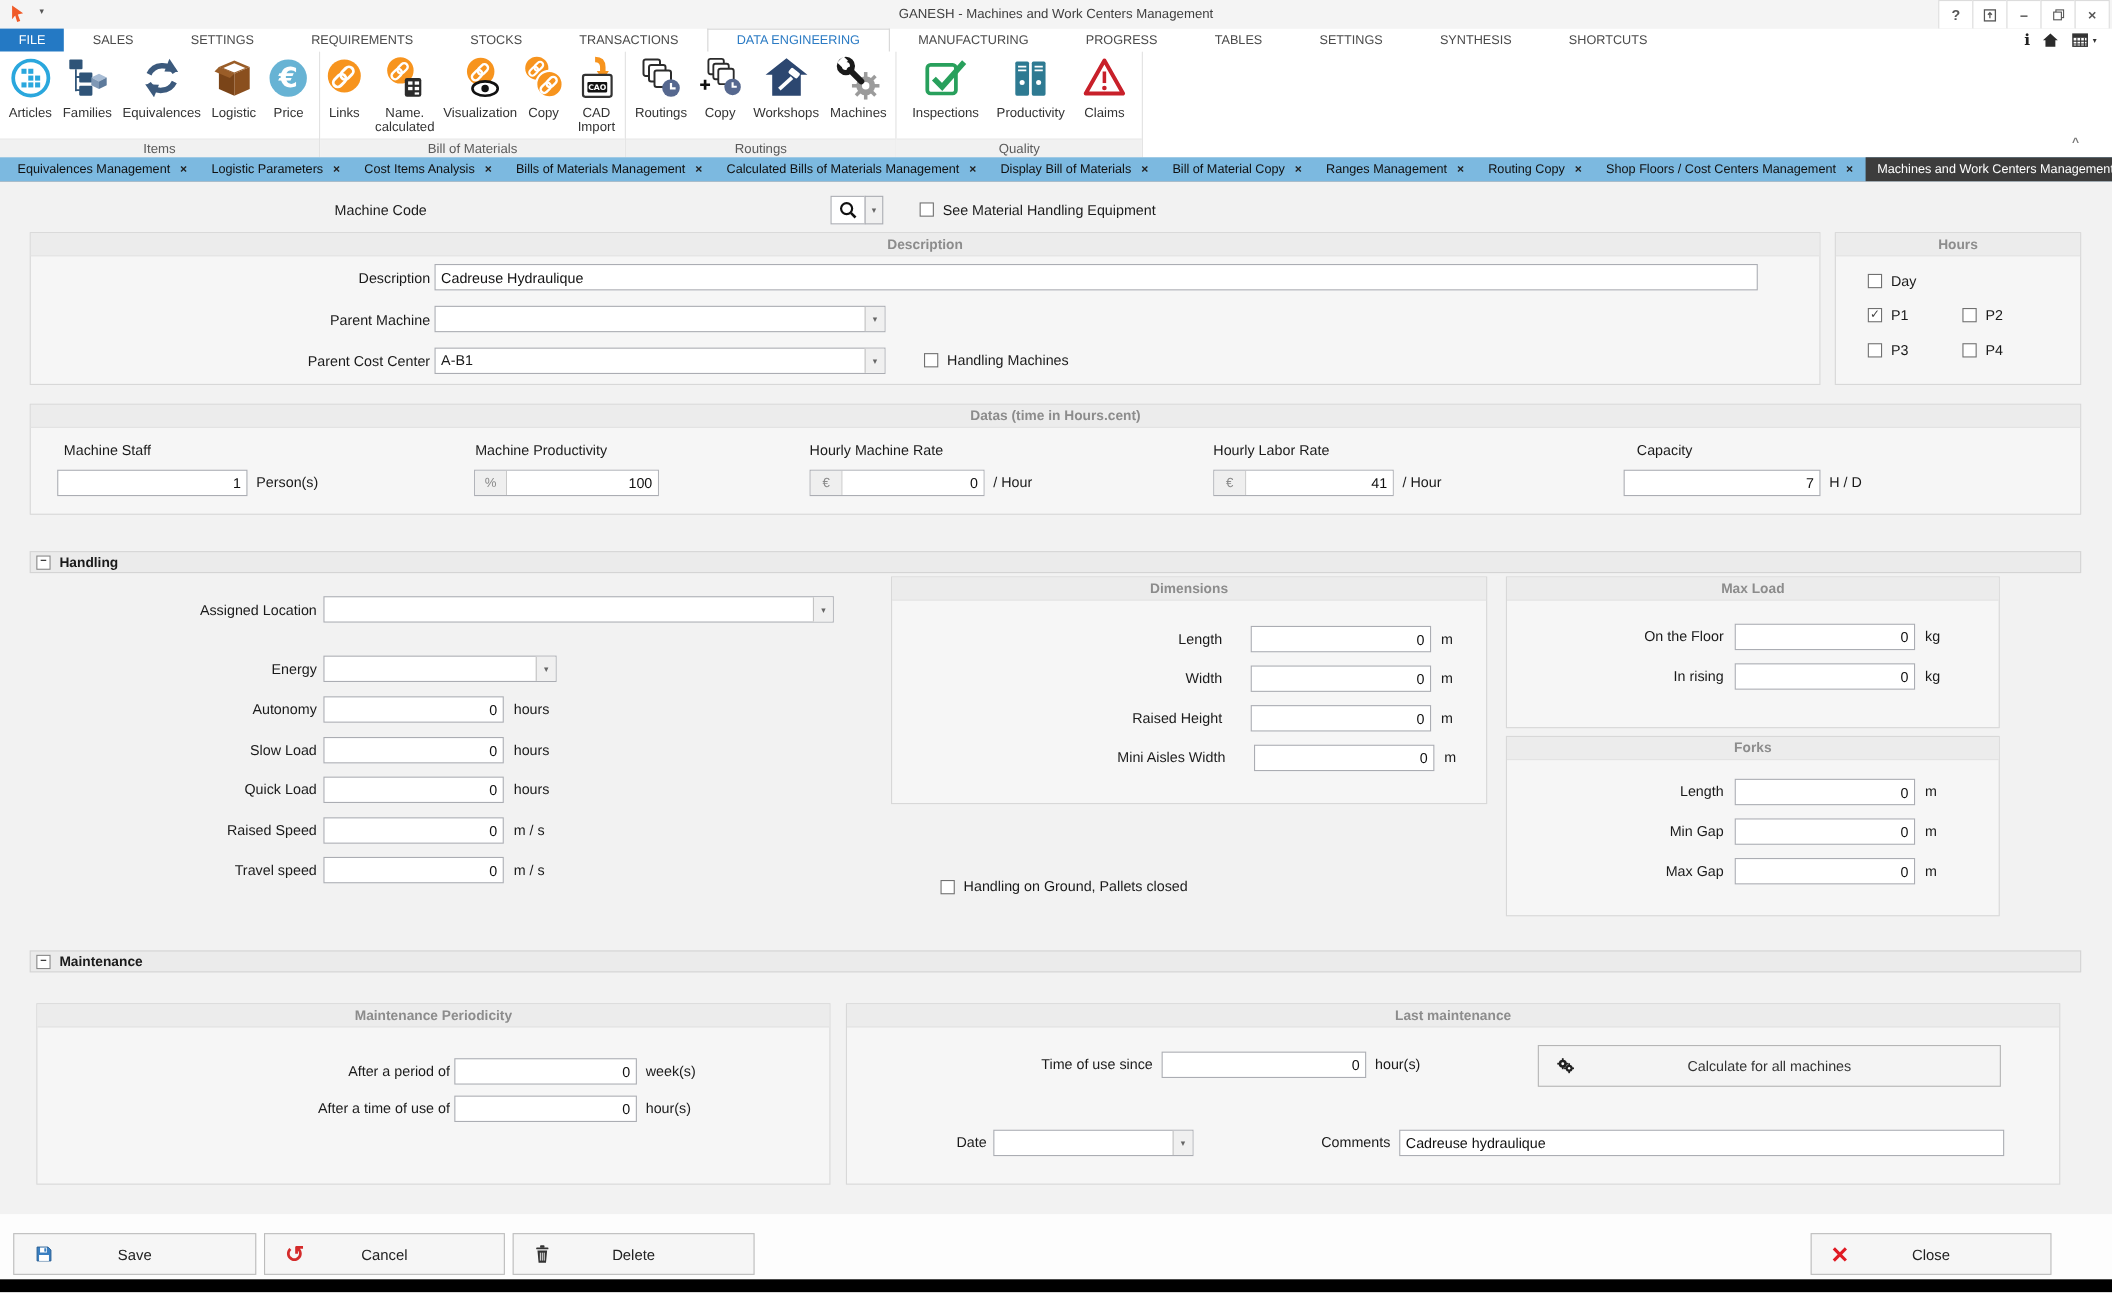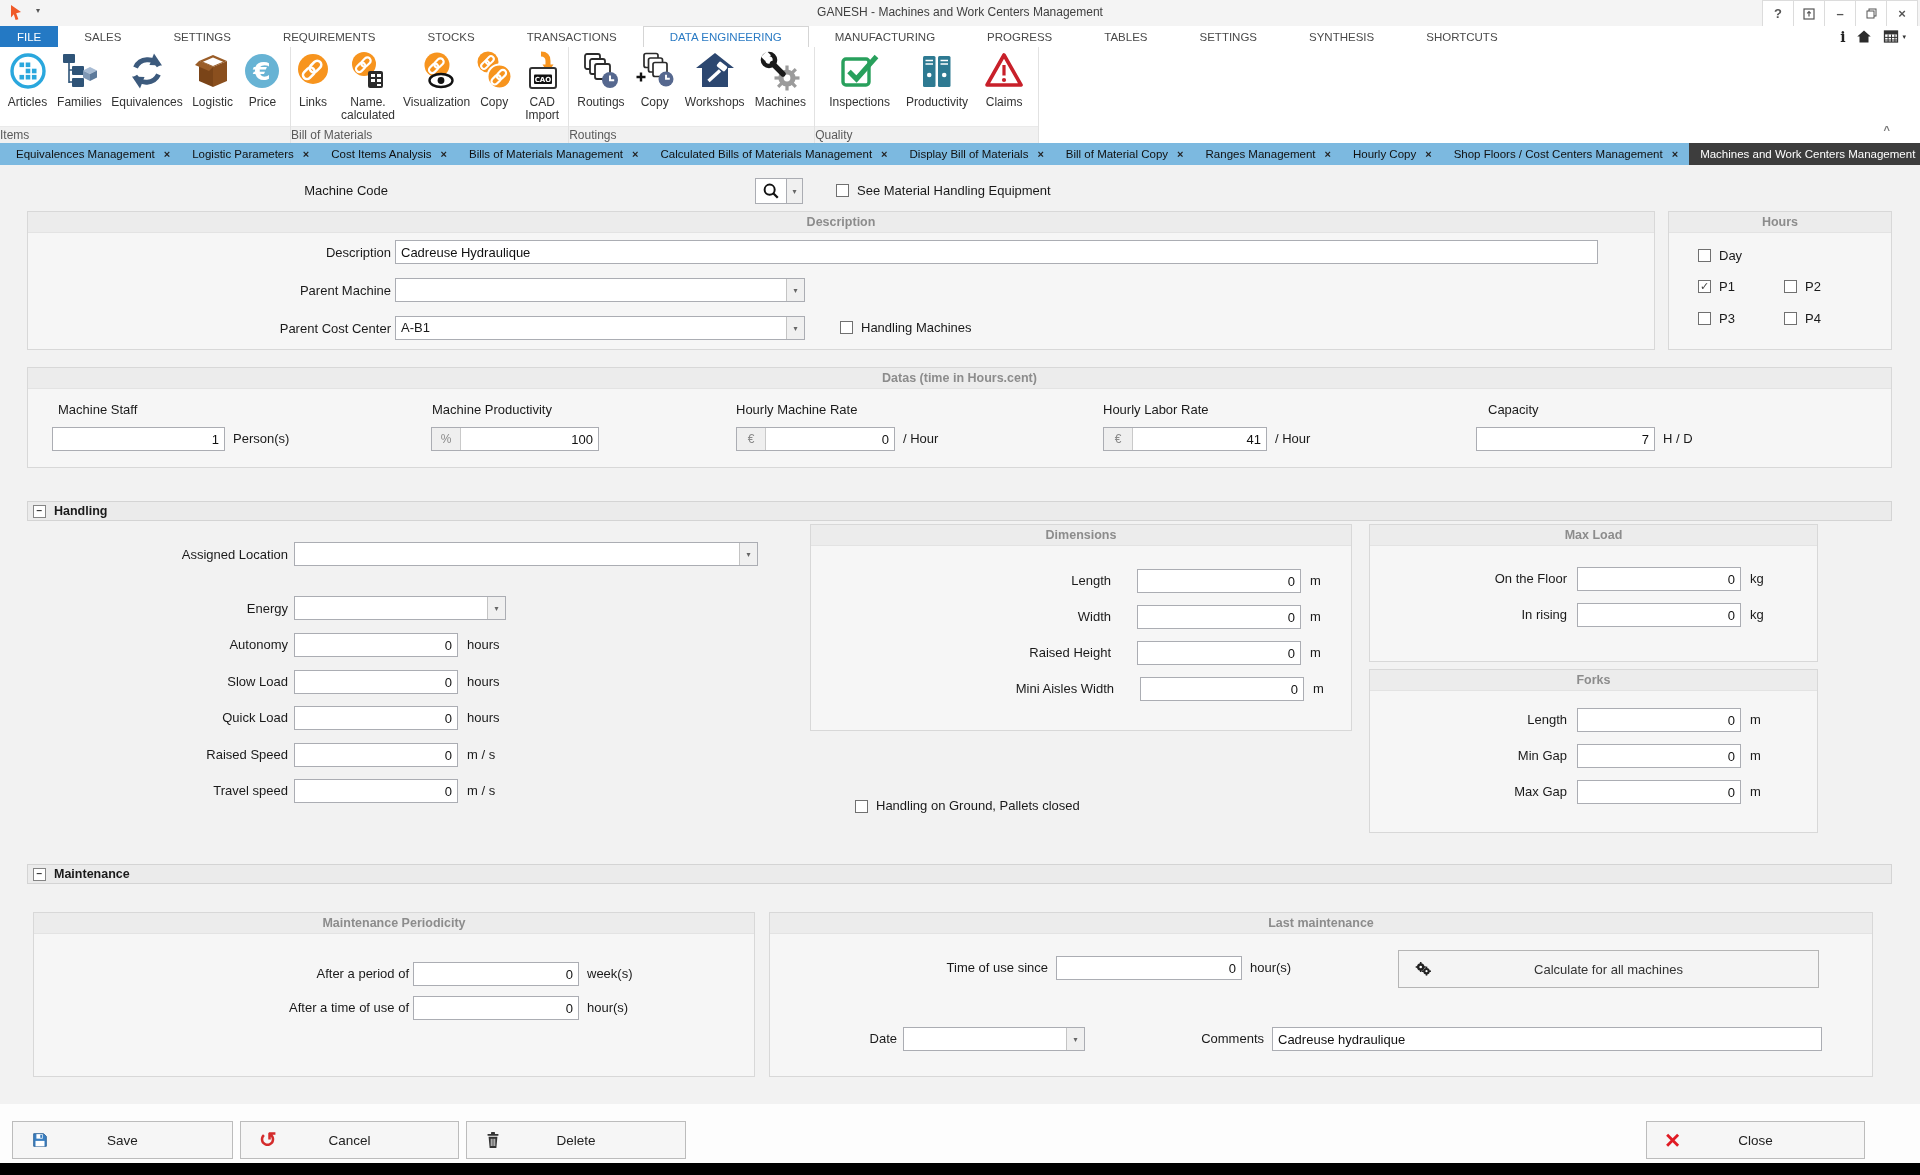--- a/index.html
+++ b/index.html
@@ -17,21 +17,21 @@
   .mtab.file{background:#2479c4;color:#fff;padding:0 17px}
   .mtab.active{color:#2b7bc4;border:1px solid #d5d5d5;border-bottom:none;background:#fff}
   #quickicons{position:absolute;top:29px;right:14px;display:flex;gap:11px;align-items:center;z-index:5}
   #quickicons .ig{font-size:14px;color:#222;font-weight:bold;font-family:"DejaVu Serif",serif;line-height:14px}
   
   #ribbon{position:absolute;left:0;top:47px;width:100%;height:96px;background:#fff;display:flex;border-bottom:1px solid #eee}
   .rgroup{height:96px;border-right:1px solid #e2e2e2;display:flex;flex-direction:column;box-sizing:border-box}
   .ritems{flex:1;display:flex;align-items:flex-start;justify-content:space-evenly;padding-top:4px}
   .ritem{display:flex;flex-direction:column;align-items:center;text-align:center;font-size:12px;color:#333;line-height:13px;padding:0 2px}
   .ritem svg{width:40px;height:40px;margin-bottom:2px}
-  .rlabel{height:16px;background:#f1f1f1;border-top:1px solid #eaeaea;font-size:12px;color:#5a5a5a;line-height:16px}
+  .rlabel{height:16px;background:#f1f1f1;border-top:1px solid #eaeaea;text-align:center;font-size:12px;color:#5a5a5a;line-height:16px}
   #ribboncollapse{position:absolute;right:30px;top:124px;font-size:11px;color:#777;font-weight:bold}
   
   #tabstrip{position:absolute;left:0;top:143px;width:100%;height:22px;background:#7cb9e0;display:flex;align-items:stretch;border-bottom:1px solid #46586a;font-size:11.5px;box-sizing:content-box}
   .dtab{display:flex;align-items:center;padding:0 11px;color:#101010;white-space:nowrap}
   .dtab .x{margin-left:9px;font-weight:bold;font-size:11px;color:#222}
   .dtab.active{background:#3d3d3d;color:#fff}
   
   #formarea{position:absolute;left:0;top:165px;width:100%;height:939px;background:#f2f2f2}
   .panel{position:absolute;background:#f6f6f6;border:1px solid #d8d8d8;box-sizing:border-box}
   .phead{height:20px;background:#ececec;border-bottom:1px solid #e3e3e3;text-align:center;font-size:12.5px;font-weight:bold;color:#8c8c8c;line-height:20px}
@@ -375,21 +375,21 @@
       </span>
     <span class="dtab">
         <span>Bill of Material Copy</span>
         <span class="x">×</span>
       </span>
     <span class="dtab">
         <span>Ranges Management</span>
         <span class="x">×</span>
       </span>
     <span class="dtab">
-        <span>Hourly Copy</span>
+        <span>Routing Copy</span>
         <span class="x">×</span>
       </span>
     <span class="dtab">
         <span>Shop Floors / Cost Centers Management</span>
         <span class="x">×</span>
       </span>
     <span class="dtab active">
         <span>Machines and Work Centers Management</span>
       </span>
 

